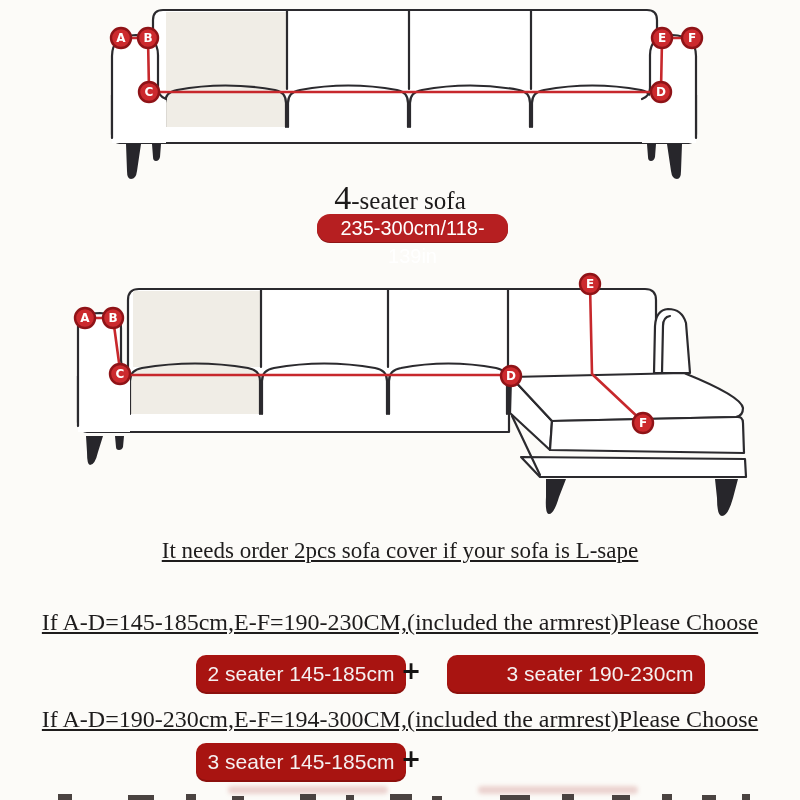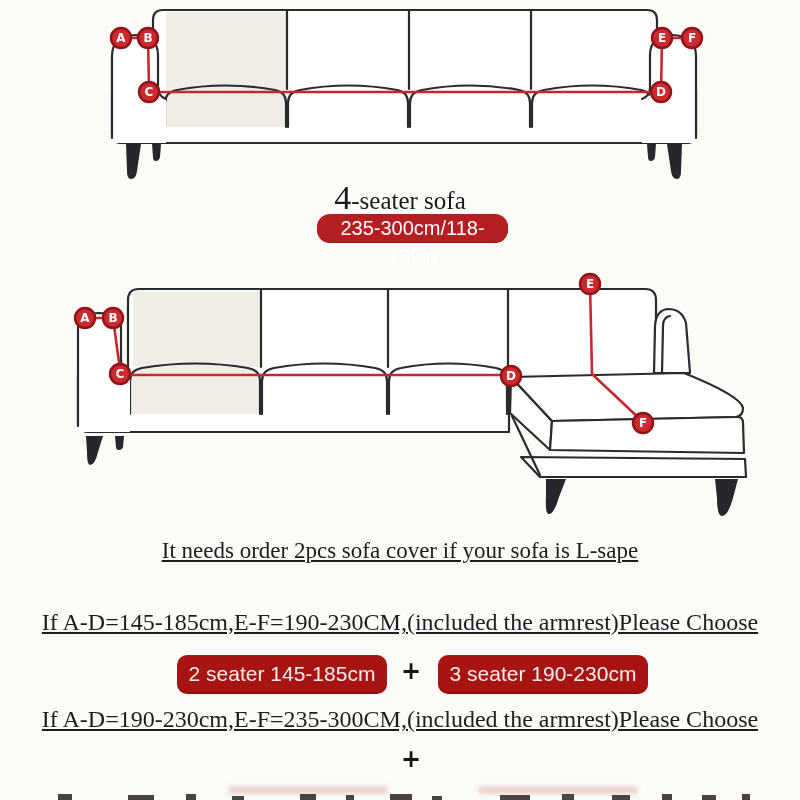--- a/index.html
+++ b/index.html
@@ -24,23 +24,23 @@
   .tline{position:absolute;width:800px;text-align:center;white-space:nowrap;text-decoration:underline;}
   .t1{top:538px;font-size:23px;}
   .t2{top:574px;font-size:23px;color:#9e2922;}
   .t3{top:609px;font-size:24px;}
   .l4{top:706px;}
   .btnrow{position:absolute;left:0;width:800px;height:37px;}
   .r1{top:655px;}
   .r2{top:743px;}
   .btn{position:absolute;top:0;width:210px;height:37px;border-radius:10px;background:#a81411;
        color:#f5f0f0;font-family:"Liberation Sans",sans-serif;font-size:21px;line-height:37px;
-       text-align:center;box-shadow:0 2px 0 #8c100d;cursor:pointer;}
+       text-align:center;box-shadow:0 2px 0 #8c100d;cursor:pointer;margin-left:19px;}
   .btnL{left:177px;}
-  .btnR{left:438px;}
+  .btnR{left:428px;padding-left:48px;}
   .plus{position:absolute;left:393px;top:2px;width:36px;text-align:center;font-family:"DejaVu Sans",sans-serif;
         font-size:24px;font-weight:bold;color:#151313;}
   .ghost{position:absolute;height:8px;border-radius:4px;background:rgba(160,28,22,.18);filter:blur(2px);}
   .g1{top:786px;left:228px;width:160px;}
   .g2{top:786px;left:478px;width:160px;}
   .cutoff{position:absolute;top:792px;left:0;width:800px;height:8px;}
   .cutoff i{position:absolute;bottom:0;background:#4a4341;display:block;}
 </style>
 </head>
 <body>
@@ -162,22 +162,23 @@
 
   <div class="tline t1">It needs order 2pcs sofa cover if your sofa is L-sape</div>
 
   <div class="tline t3">If A-D=145-185cm,E-F=190-230CM,(included the armrest)Please Choose</div>
   <div class="btnrow r1">
     <div class="btn btnL">2 seater 145-185cm</div>
     <div class="plus">+</div>
     <div class="btn btnR">3 seater 190-230cm</div>
   </div>
 
-  <div class="tline t3 l4">If A-D=190-230cm,E-F=235-300CM,(included the armrest)Please Choose</div>
+  <div class="tline t3 l4">If A-D=190-230cm,E-F=194-300CM,(included the armrest)Please Choose</div>
   <div class="btnrow r2">
+    <div class="btn btnL">3 seater 145-185cm</div>
     <div class="plus">+</div>
   </div>
 
   <div class="ghost g1"></div>
   <div class="ghost g2"></div>
 
   <div class="cutoff">
     <i style="left:58px;width:14px;height:6px"></i>
     <i style="left:128px;width:26px;height:5px"></i>
     <i style="left:186px;width:10px;height:6px"></i>

